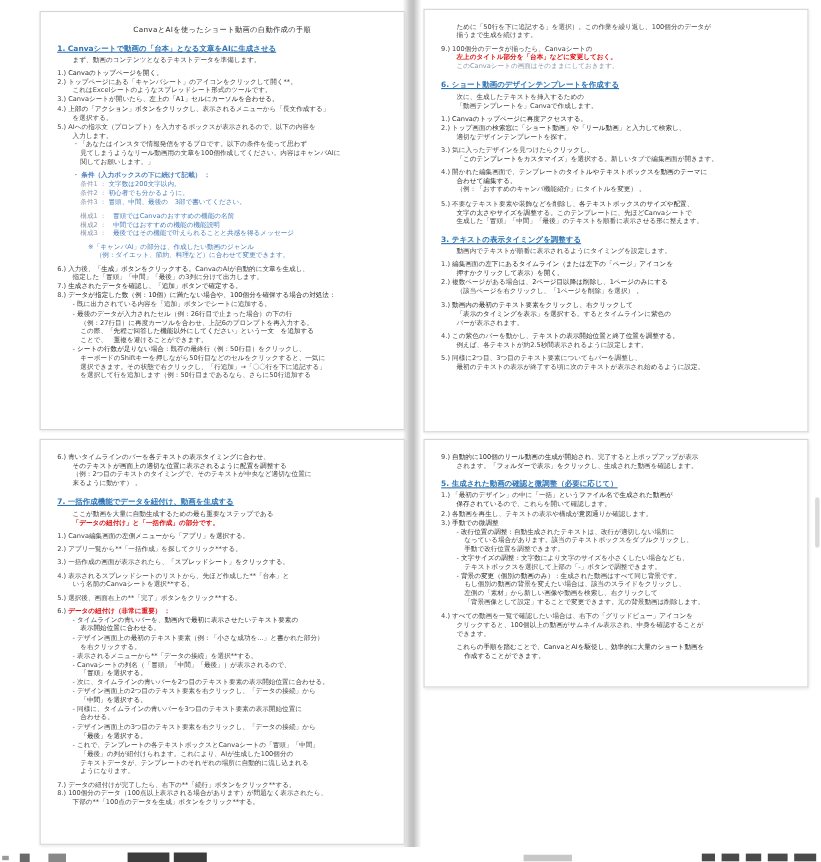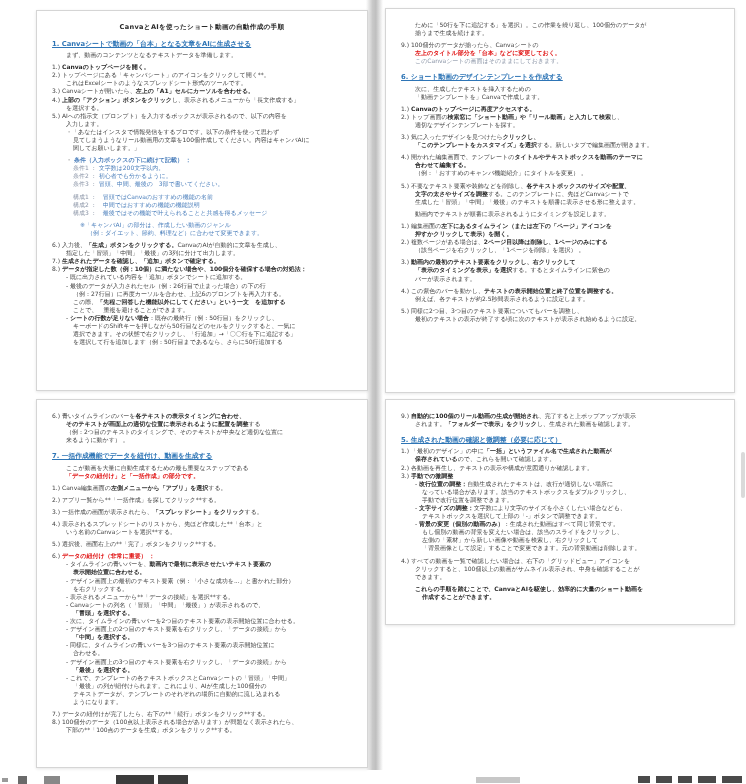--- a/index.html
+++ b/index.html
@@ -19,21 +19,21 @@
     box-sizing:border-box;padding:12px 15px;overflow:hidden;
   }
   #p1{left:36px;top:10px;width:332px;height:381px}
   #p2{left:385px;top:8px;width:350px;height:385px}
   #p3{left:36px;top:399px;width:332px;height:369px}
   #p4{left:385px;top:399px;width:350px;height:226px}
   .bl{font-size:6px;line-height:1.35;color:#3e3e3e;white-space:nowrap}
   .title{text-align:center;font-weight:bold;font-size:6.6px;color:#1f1f1f;letter-spacing:.3px}
   .h{color:var(--hblue,#2e75b6);font-weight:bold;font-size:6.8px;text-decoration:underline;margin:4px 0 2px}
   .sp{height:4px}
-  .s-b{font-weight:bold;color:#2a2a2a}
+  .s-b{font-weight:normal;color:#2a2a2a}
   .s-r{color:var(--red,#e01010);font-weight:bold}
   .s-c{color:var(--cblue,#4a7ebb)}
   .s-cb{color:var(--cblue,#4a7ebb);font-weight:bold}
   .s-g{color:#8a94a6}
   .frag{position:absolute}
   .thumb{position:absolute;right:1px;top:452px;width:4px;height:46px;background:#dadada;border-radius:2px}
 </style>
 </head>
 <body>
 
@@ -103,20 +103,21 @@
     <div class="bl p" style="padding-left: 14px;"><span class="s-b">「このテンプレートをカスタマイズ」を選択</span><span>する。新しいタブで編集画面が開きます。</span></div>
     <div class="bl sp"></div>
     <div class="bl p"><span>4.) 開かれた編集画面で、テンプレートの</span><span class="s-b">タイトルやテキストボックスを動画のテーマに</span></div>
     <div class="bl p" style="padding-left: 14px;"><span class="s-b">合わせて編集する。</span></div>
     <div class="bl p" style="padding-left: 14px;"><span>（例：「おすすめのキャンバ機能紹介」にタイトルを変更） 。</span></div>
     <div class="bl sp"></div>
     <div class="bl p"><span>5.) 不要なテキスト要素や装飾などを削除し、</span><span class="s-b">各テキストボックスのサイズや配置、</span></div>
     <div class="bl p" style="padding-left: 14px;"><span class="s-b">文字の太さやサイズを調整</span><span>する。このテンプレートに、先ほどCanvaシートで</span></div>
     <div class="bl p" style="padding-left: 14px;"><span>生成した「冒頭」「中間」「最後」のテキストを順番に表示させる形に整えます。</span></div>
     <div class="bl sp"></div>
+    <div class="bl h"><span>3. テキストの表示タイミングを調整する</span></div>
     <div class="bl p" style="padding-left: 14px;"><span>動画内でテキストが順番に表示されるようにタイミングを設定します。</span></div>
     <div class="bl sp"></div>
     <div class="bl p"><span>1.) 編集画面の</span><span class="s-b">左下にあるタイムライン（または左下の「ページ」アイコンを</span></div>
     <div class="bl p" style="padding-left: 14px;"><span class="s-b">押すかクリックして表示）を開く。</span></div>
     <div class="bl p"><span>2.) 複数ページがある場合は、</span><span class="s-b">2ページ目以降は削除し、1ページのみにする</span></div>
     <div class="bl p" style="padding-left: 14px;"><span>（該当ページを右クリックし、「1ページを削除」を選択） 。</span></div>
     <div class="bl sp"></div>
     <div class="bl p"><span>3.) </span><span class="s-b">動画内の最初のテキスト要素をクリックし、右クリックして</span></div>
     <div class="bl p" style="padding-left: 14px;"><span class="s-b">「表示のタイミングを表示」を選択</span><span>する。するとタイムラインに紫色の</span></div>
     <div class="bl p" style="padding-left: 14px;"><span>バーが表示されます。</span></div>

